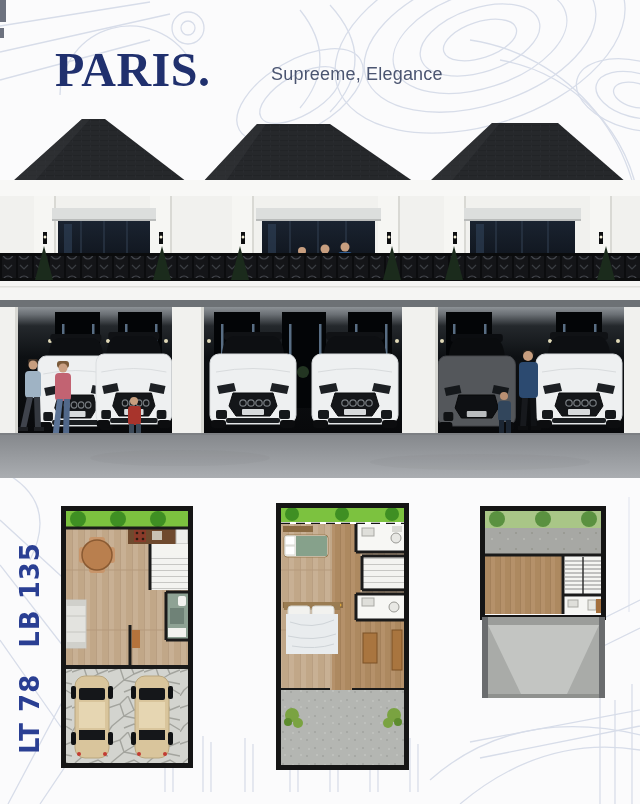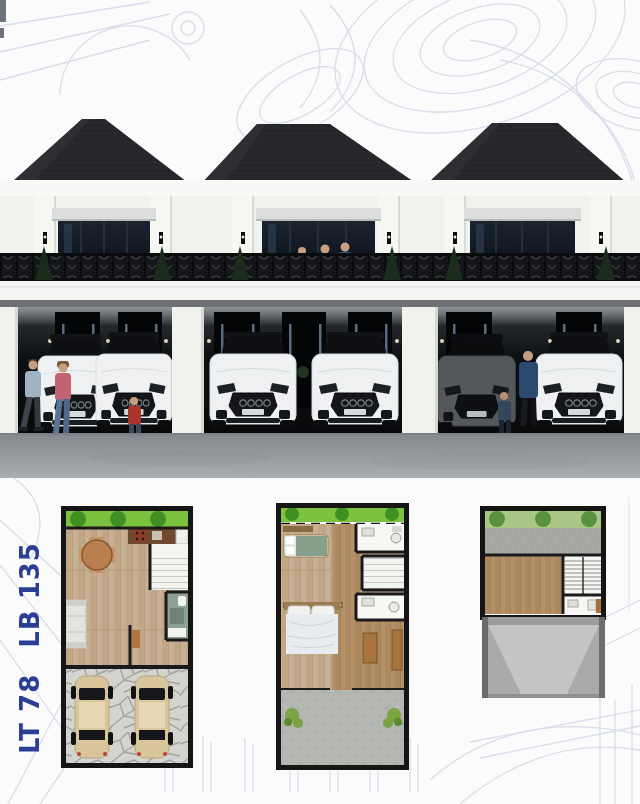--- a/index.html
+++ b/index.html
@@ -54,20 +54,22 @@
       <path d="M600,690V804 M615,700V804 M632,684V804"></path>
       <path d="M560,640 L640,600 M575,660 L640,628"></path>
       <path d="M629,497 V612" opacity="0.6"></path>
     </g>
     <g fill="#4a5060" opacity="0.8">
       <rect x="0" y="0" width="6" height="22"></rect>
         <rect x="0" y="28" width="4" height="10"></rect>
     </g>
   </svg>
 
+  <h1 class="title">PARIS.</h1>
+  <div class="subtitle">Supreeme, Elegance</div>
 
   <svg class="render-svg" viewBox="0 0 640 368">
     <defs>
       <pattern id="tiles" width="9" height="5" patternUnits="userSpaceOnUse">
         <rect width="9" height="5" fill="#26282b"></rect>
         <path d="M0,0H9" stroke="#1d1f22" stroke-width="1"></path>
         <path d="M0,0V2.5" stroke="#2d3034" stroke-width="1"></path>
       </pattern>
       <linearGradient id="glassGrad" x1="0" y1="0" x2="0" y2="1">
         <stop offset="0" stop-color="#1a2330"></stop>

